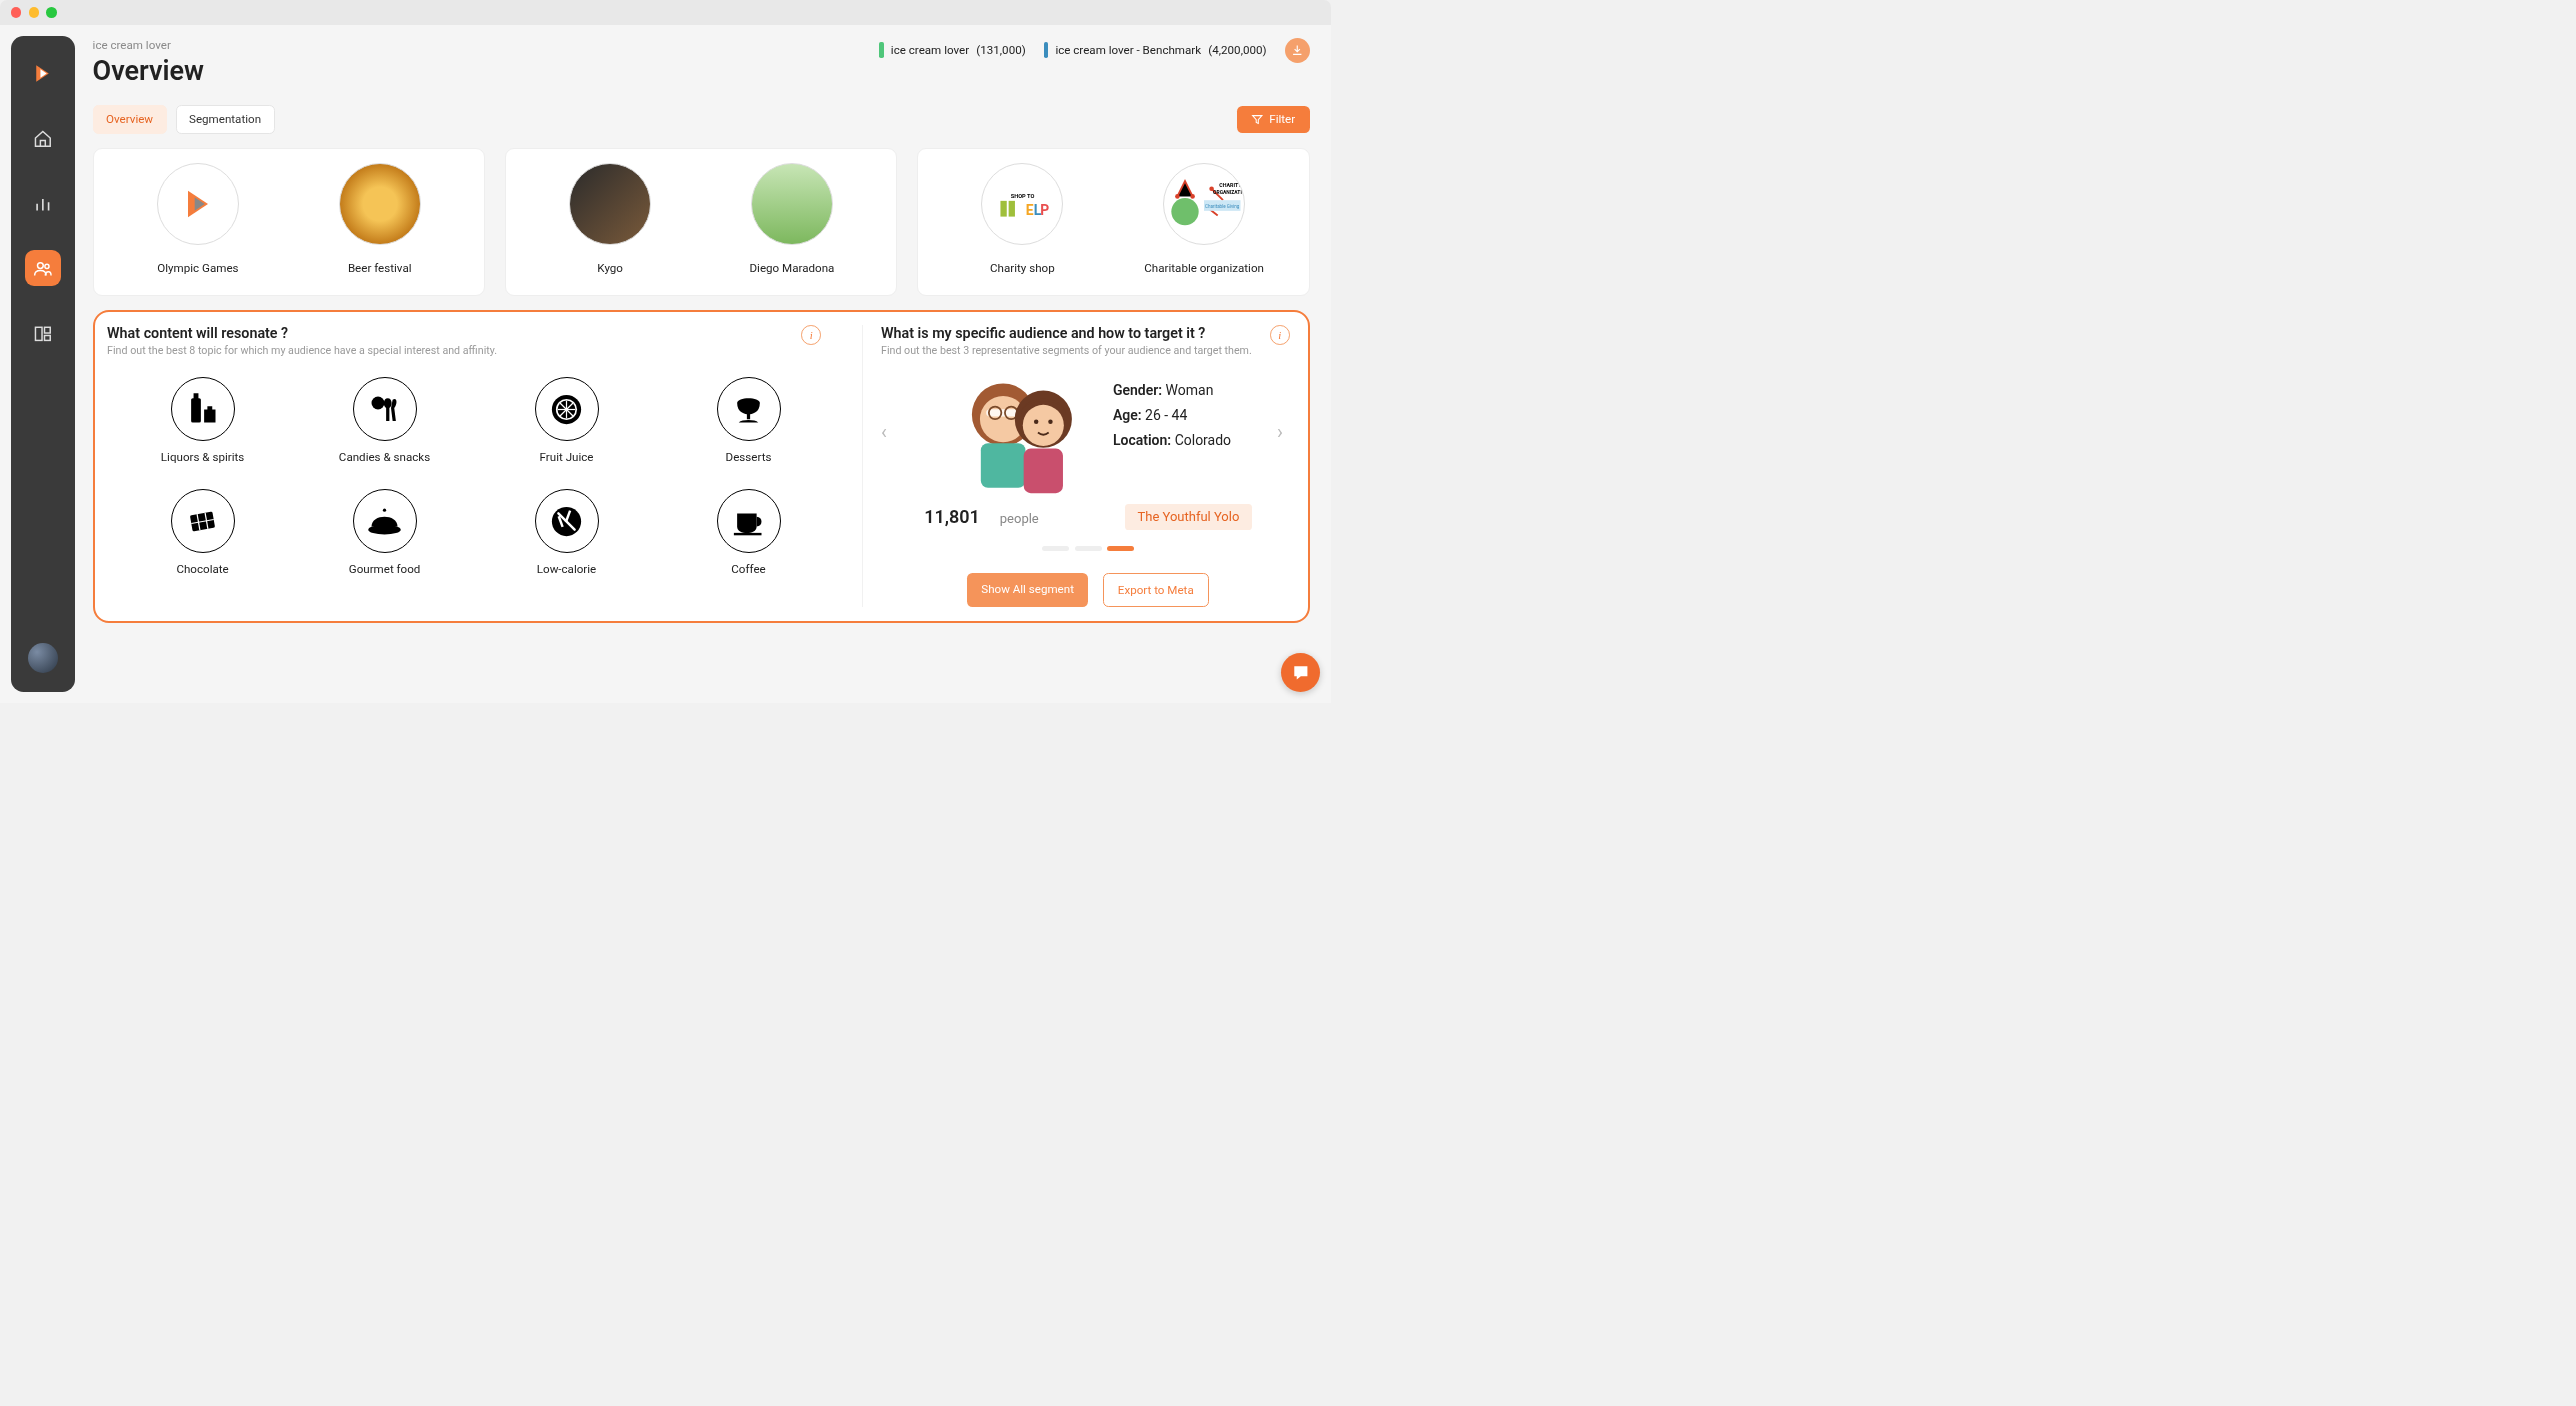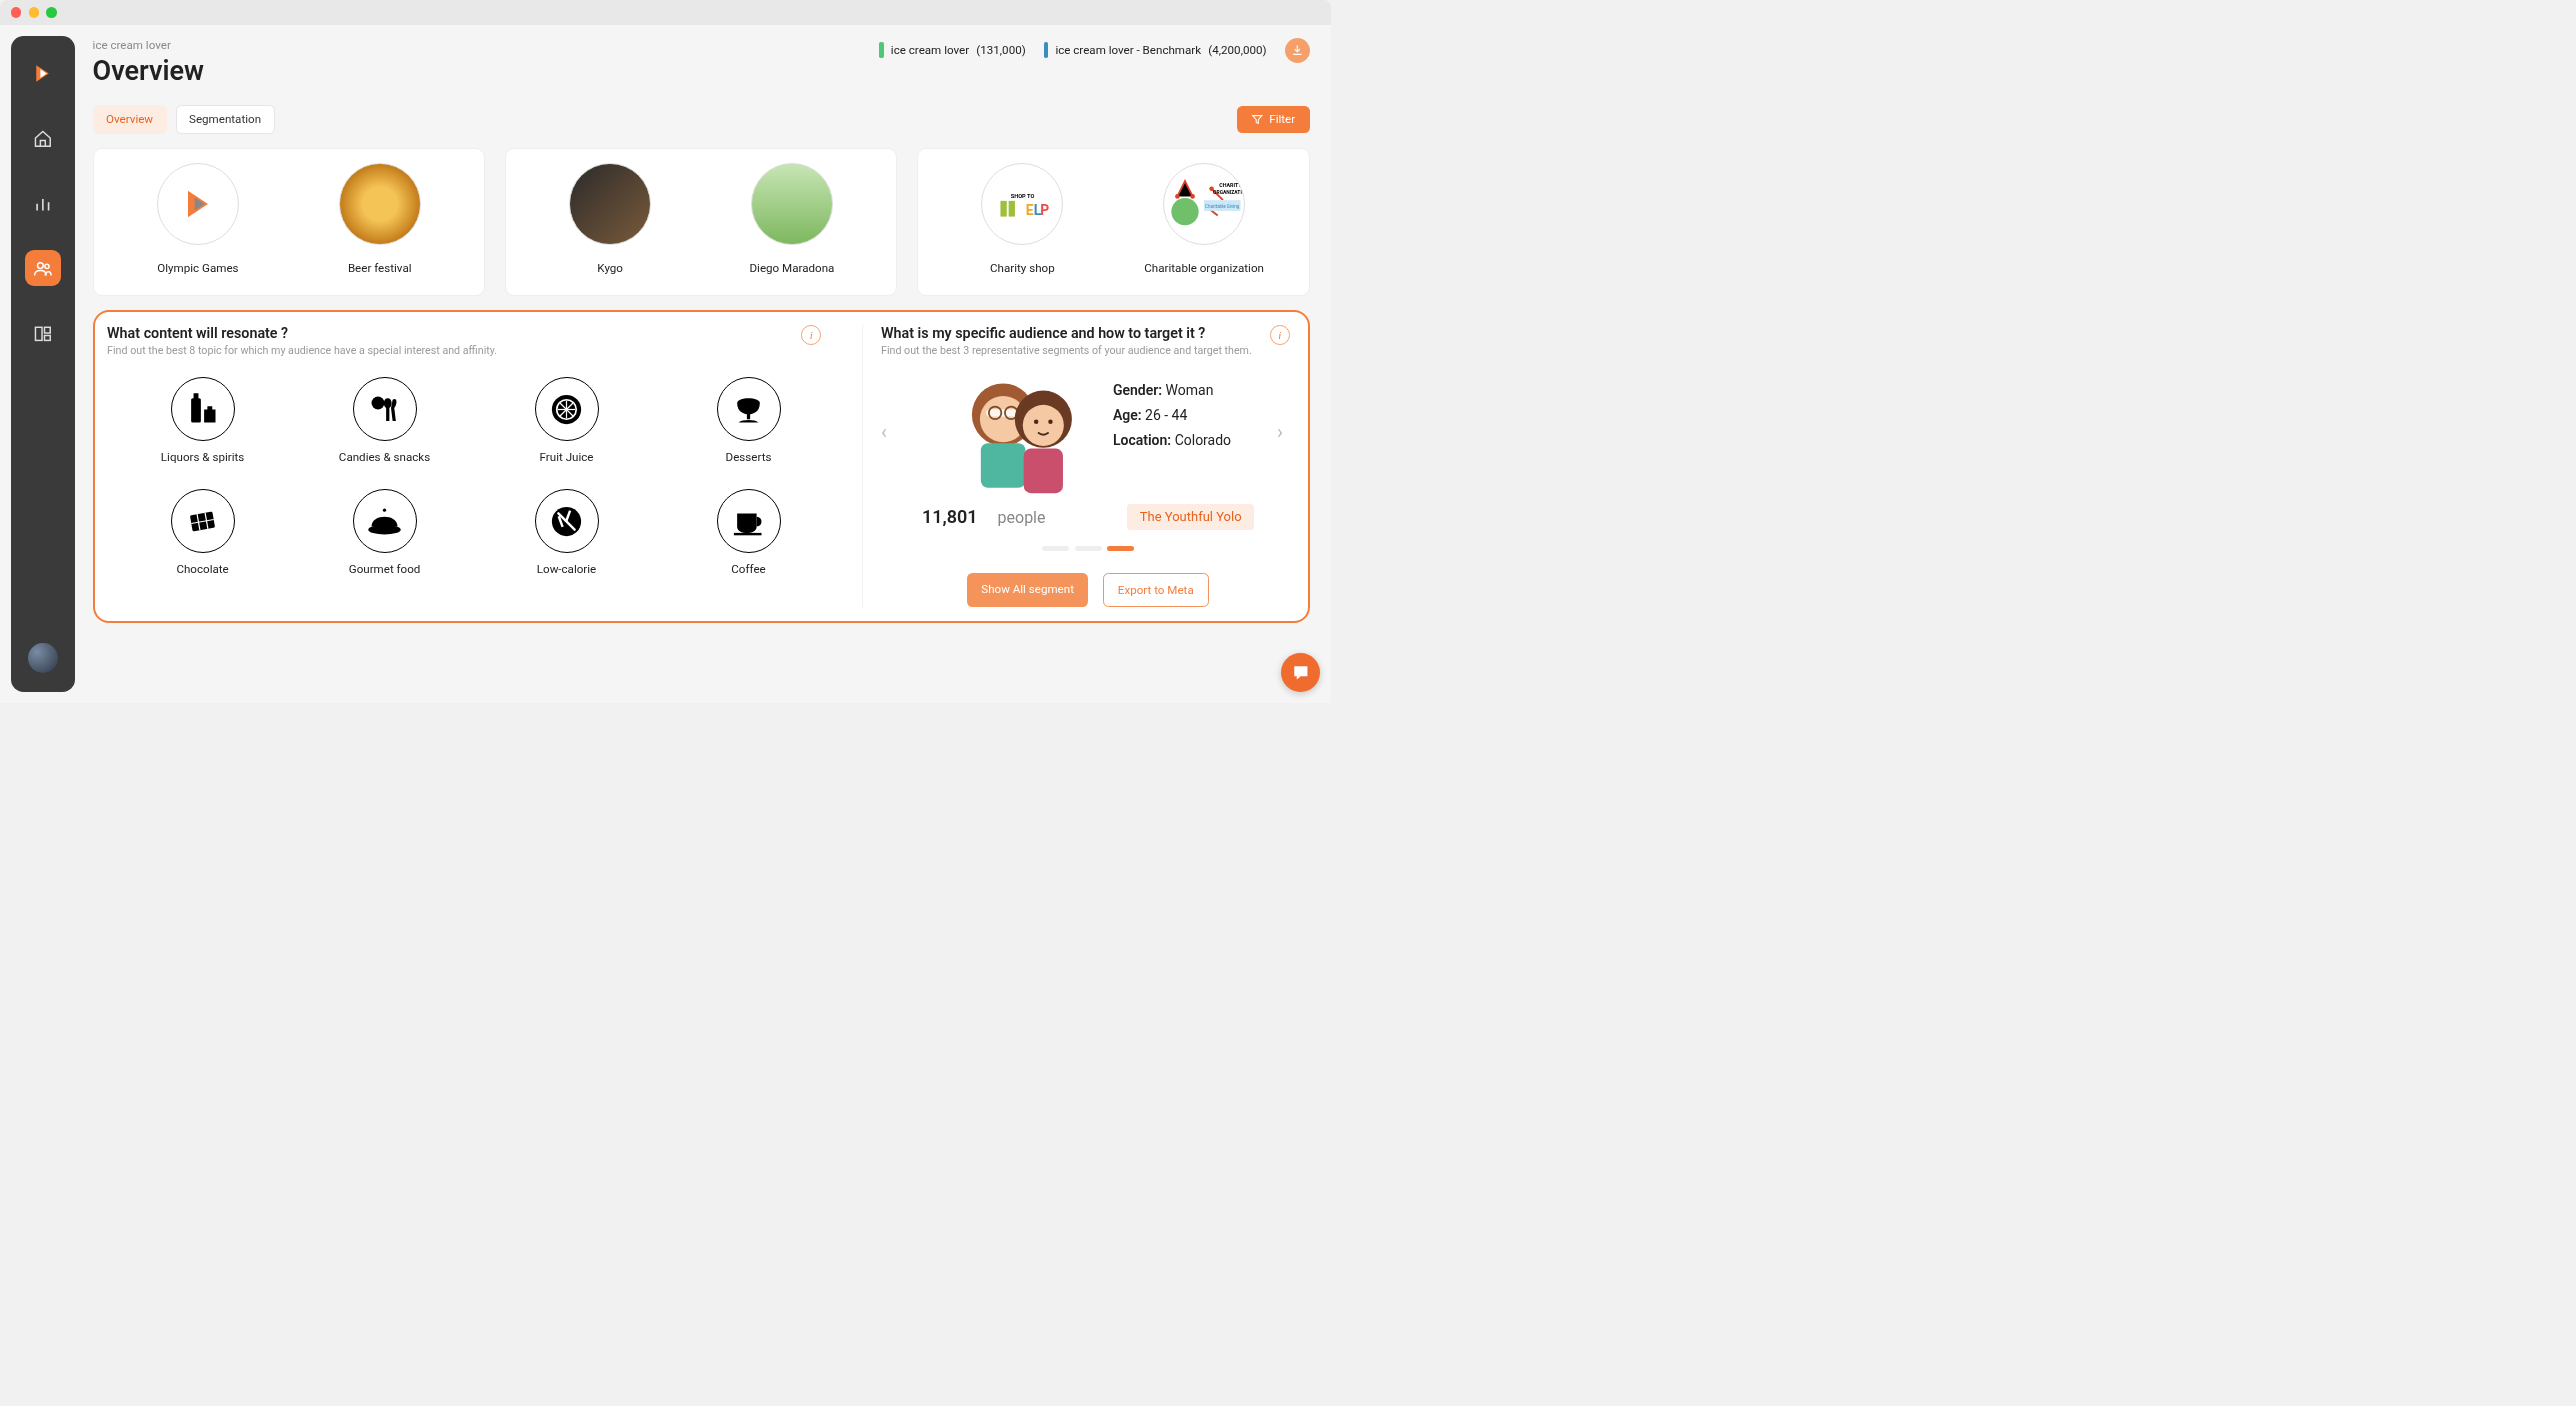--- a/index.html
+++ b/index.html
@@ -170,21 +170,21 @@
     .aud-illustration { width: 134px; height: 125px; position: relative; }
     .aud-meta { margin-top: 12.5px; font-size: 14px; color: #222; }
     .aud-meta div { margin-bottom: 9px; }
     .aud-meta b { font-weight: 600; }
 
     .aud-lower {
       display: flex; align-items: center; justify-content: space-around;
       margin-top: 9px;
     }
     .aud-count { font-size: 18px; font-weight: 600; color: #222; display: flex; align-items: baseline; gap: 20px; }
-    .aud-count small { font-size: 16px; font-weight: 400; color: #888; }
+    .aud-count small { font-size: 13px; font-weight: 400; color: #888; }
     .persona-chip {
       background: #fdece1; color: #e66422; padding: 5.4px 12.5px; border-radius: 3.6px;
       font-size: 13px; cursor: pointer;
     }
     .dots { display: flex; gap: 5.4px; justify-content: center; margin-top: 16px; }
     .dot { width: 27px; height: 5.4px; background: #eee; border-radius: 2.7px; }
     .dot.on { background: #f57d3c; }
 
     .aud-actions { display: flex; gap: 14.3px; justify-content: center; margin-top: 21.5px; }
     .btn-solid {

